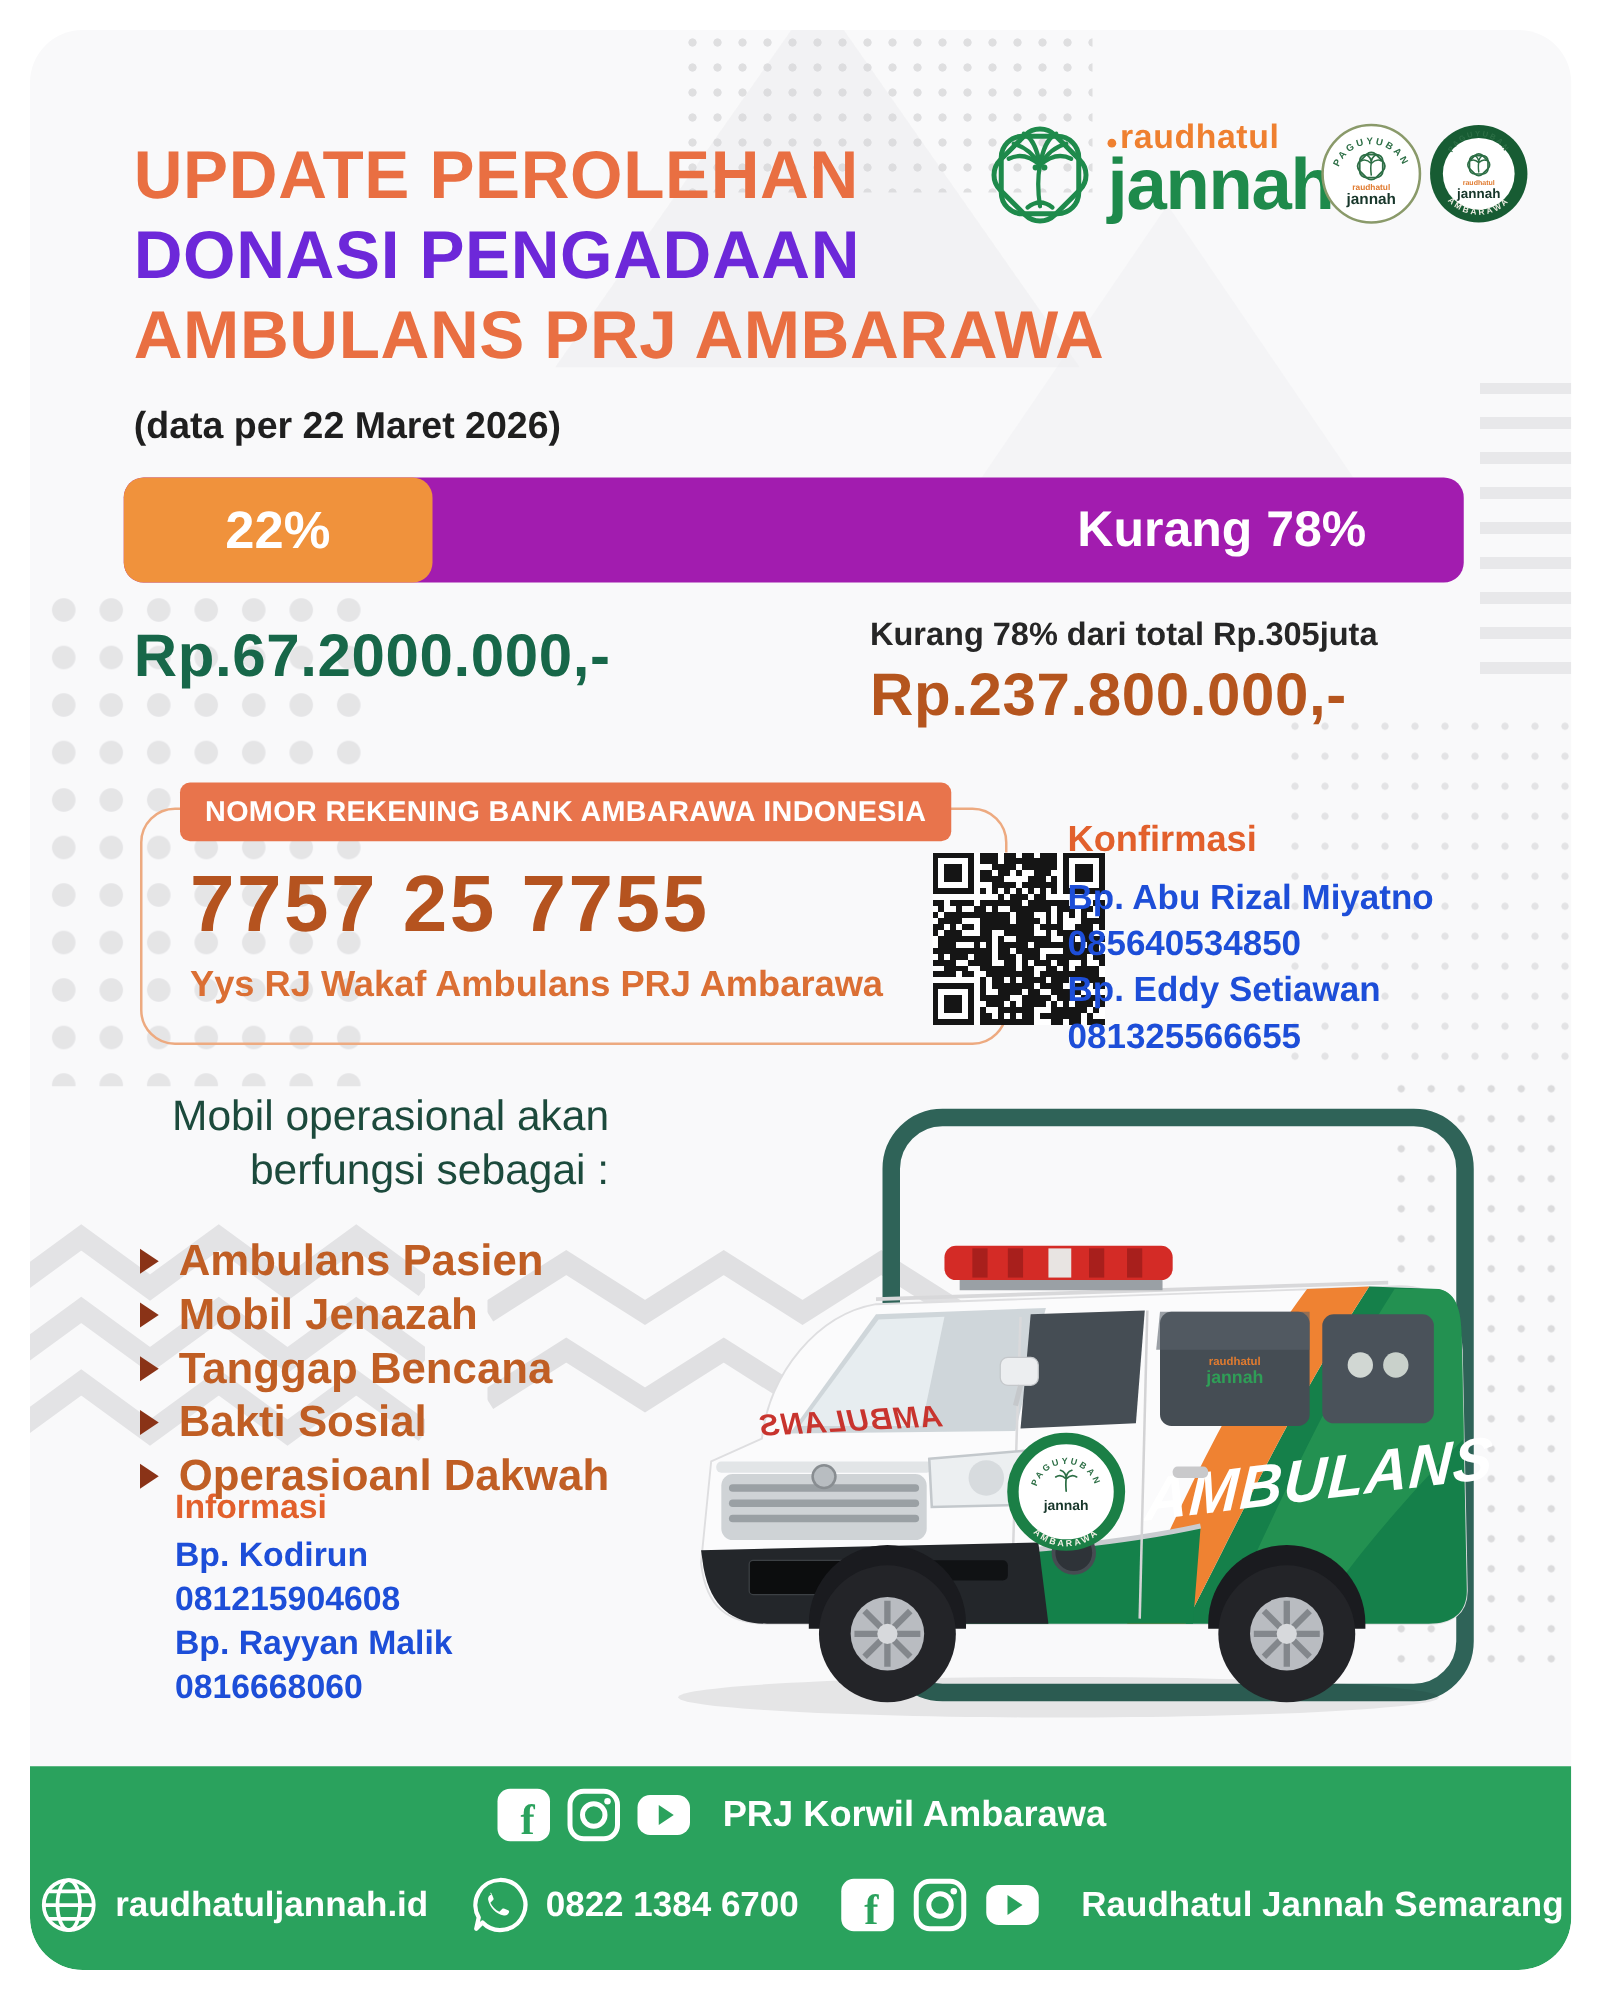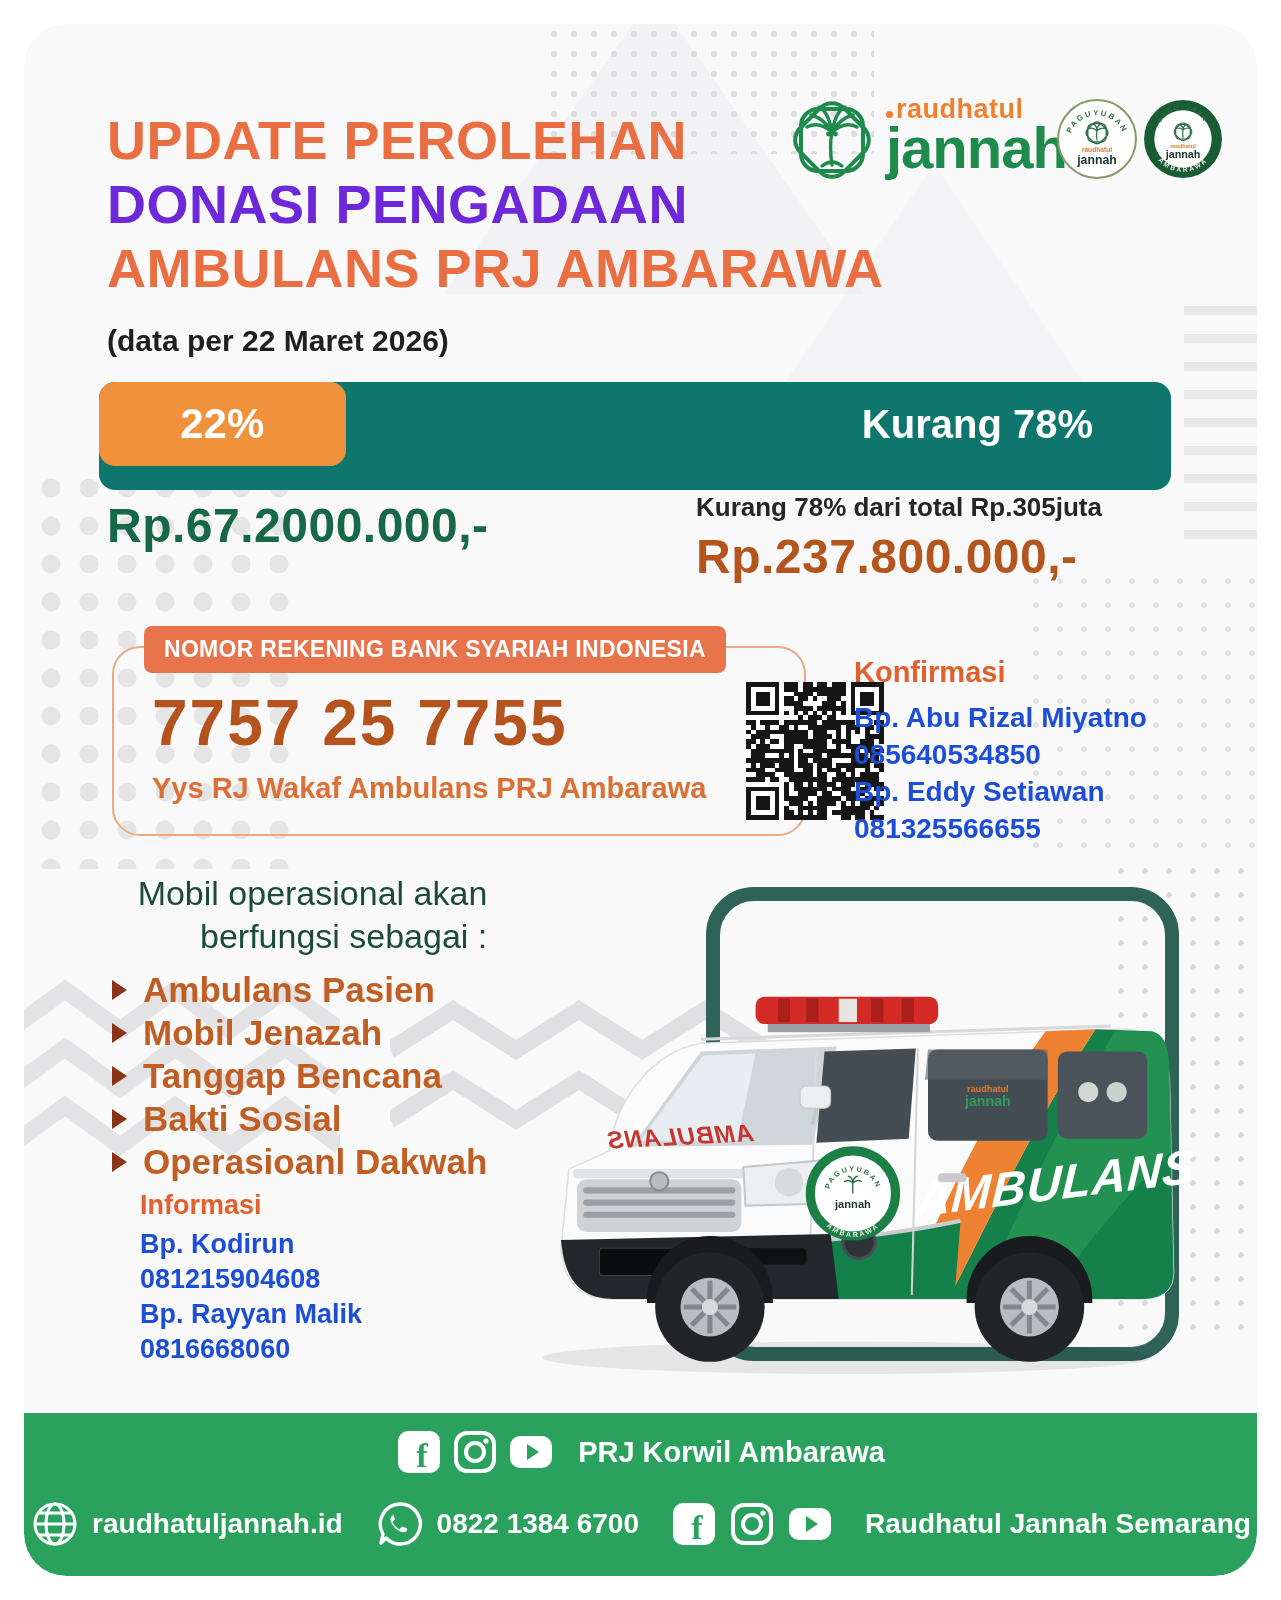--- a/index.html
+++ b/index.html
@@ -39,22 +39,22 @@
   .brand-mark{position:absolute;left:0;top:2px;}
   .brand-words{position:absolute;left:102px;top:6px;line-height:1;}
   .brand-top{font-size:27px;font-weight:bold;color:#ef8030;letter-spacing:.5px;}
   .brand-top::before{content:"";display:inline-block;width:7px;height:7px;border-radius:50%;
      background:#ef8030;margin-right:3px;vertical-align:baseline;}
   .brand-bottom{font-size:58px;font-weight:bold;color:#1e8a4b;letter-spacing:-1px;margin-top:-4px;}
   .badge{position:absolute;top:8px;}
   .badge1{left:272px;}
   .badge2{left:358px;}
   
-  .progress{position:absolute;left:75px;top:358px;width:1072px;height:108px;
-    background:#0f766e;border-radius:16px;}
+  .progress{position:absolute;left:75px;top:358px;width:1072px;height:84px;
+    background:#a21caf;border-radius:16px;}
   .progress-fill{position:absolute;left:0;top:0;height:84px;width:23%;
     background:#f0923c;border-radius:16px;display:flex;align-items:center;justify-content:center;}
   .progress-fill span{color:#fff;font-size:42px;font-weight:800;}
   .progress-rest{position:absolute;right:78px;top:0;height:84px;display:flex;align-items:center;}
   .progress-rest span{color:#fff;font-size:40px;font-weight:800;}
   
   .amount-note{font-size:26px;font-weight:bold;color:#262626;}
   .amount-value{font-size:48px;font-weight:800;margin-top:6px;letter-spacing:.5px;}
   .amount-left{position:absolute;left:83px;top:468px;}
   .amount-left .amount-value{color:#176749;}
@@ -72,21 +72,21 @@
   
   .konfirmasi{position:absolute;left:830px;top:632px;}
   .mini-heading{font-size:29px;font-weight:800;color:#e2602c;margin-bottom:10px;}
   .contact-lines div{font-size:28px;font-weight:bold;color:#1d4ed8;line-height:37px;}
   .informasi{position:absolute;left:116px;top:1166px;}
   .informasi .mini-heading{font-size:27px;margin-bottom:6px;}
   .informasi .contact-lines div{font-size:27px;line-height:35px;}
   
   .functions{position:absolute;left:88px;top:848px;}
   .func-heading{font-size:34px;font-weight:400;color:#1c4a3c;line-height:43px;text-align:right;}
-  .func-list{margin-top:10px;}
+  .func-list{margin-top:29px;}
   .func-item{font-size:35px;font-weight:800;color:#c05e24;line-height:43px;display:flex;align-items:center;}
   .func-item .arrow{width:0;height:0;border-left:15px solid #8a3317;
     border-top:10px solid transparent;border-bottom:10px solid transparent;margin-right:16px;flex:none;}
   
   .photo-frame{position:absolute;left:682px;top:863px;width:445px;height:446px;
     border:14px solid #2f6358;border-radius:48px;}
   .van{position:absolute;left:478px;top:912px;width:710px;height:450px;}
   
   .footer{position:absolute;left:0;right:0;bottom:0;height:163px;background:#2aa25d;
     border-radius:0 0 42px 42px;color:#fff;}
@@ -198,21 +198,21 @@
 
     <div class="amount-left">
       <div class="amount-value">Rp.67.2000.000,-</div>
     </div>
     <div class="amount-right">
       <div class="amount-note">Kurang 78% dari total Rp.305juta</div>
       <div class="amount-value">Rp.237.800.000,-</div>
     </div>
 
     <div class="bank-box">
-      <div class="bank-label">NOMOR REKENING BANK SYARIAH INDONESIA</div>
+      <div class="bank-label">NOMOR REKENING BANK AMBARAWA INDONESIA</div>
       <div class="bank-number">7757 25 7755</div>
       <div class="bank-name">Yys RJ Wakaf Ambulans PRJ Ambarawa</div>
       <svg class="qr icon" viewBox="0 0 29 29" shape-rendering="crispEdges">
         <rect x="0" y="0" width="29" height="29" fill="#ffffff"></rect>
         <g id="qr-mods" fill="#151515">
             <rect x="0" y="0" width="1" height="1"></rect>
             <rect x="1" y="0" width="1" height="1"></rect>
             <rect x="2" y="0" width="1" height="1"></rect>
             <rect x="3" y="0" width="1" height="1"></rect>
             <rect x="4" y="0" width="1" height="1"></rect>

